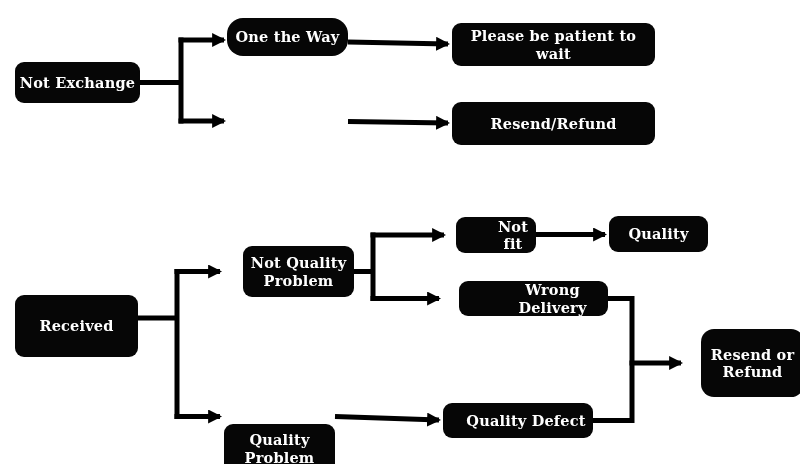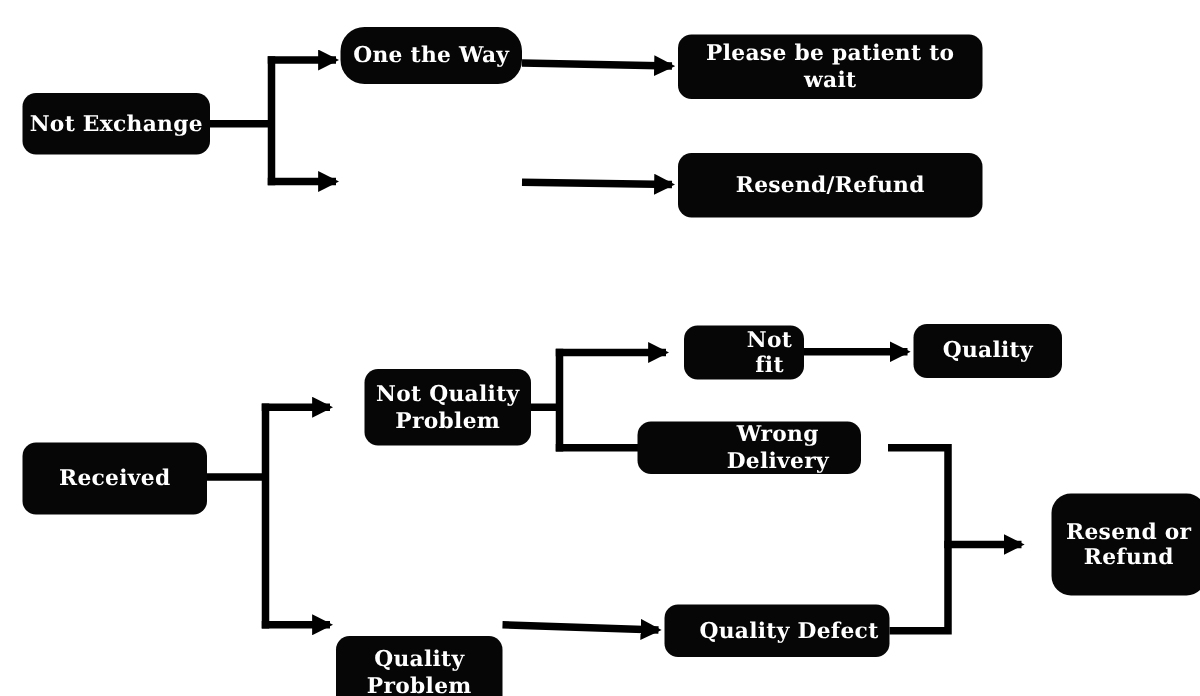--- a/index.html
+++ b/index.html
@@ -34,26 +34,26 @@
     box-sizing:border-box;
     letter-spacing:0.2px;
   }
   
   #n-not-received   {left:15px;  top:62px;  width:125px; height:41px;}
   #n-one-the-way    {left:227px; top:18px;  width:121px; height:38px;border-radius:16px;}
   #n-lost           {left:227px; top:99px;  width:121px; height:43px;}
   #n-please-wait    {left:452px; top:23px;  width:203px; height:43px;}
   #n-resend-refund  {left:452px; top:102px; width:203px; height:43px;}
   
-  #n-received          {left:15px;  top:295px; width:123px; height:48px;}
+  #n-received          {left:15px;  top:295px; width:123px; height:62px;}
   #n-not-quality       {left:224px; top:246px; width:111px; height:51px;margin-left:19px;}
   #n-quality-problem   {left:224px; top:392px; width:111px; height:49px;margin-top:32px;}
   #n-not-fit           {left:456px; top:217px; width:80px;  height:36px;padding-left:36px;}
   #n-exchange          {left:609px; top:216px; width:99px;  height:36px;}
-  #n-wrong-delivery    {left:425px; top:281px; width:149px; height:35px;padding-left:40px;}
+  #n-wrong-delivery    {left:459px; top:281px; width:149px; height:35px;padding-left:40px;}
   #n-quality-defect    {left:443px; top:403px; width:150px; height:35px;padding-left:18px;}
   #n-resend-or-refund  {left:685px; top:329px; width:103px; height:68px; border-radius:13px;margin-left:16px;}
 </style>
 </head>
 <body>
 
 <div class="stage">
 
   <svg class="connectors" viewBox="0 0 800 464" xmlns="http://www.w3.org/2000/svg">
     <defs>

